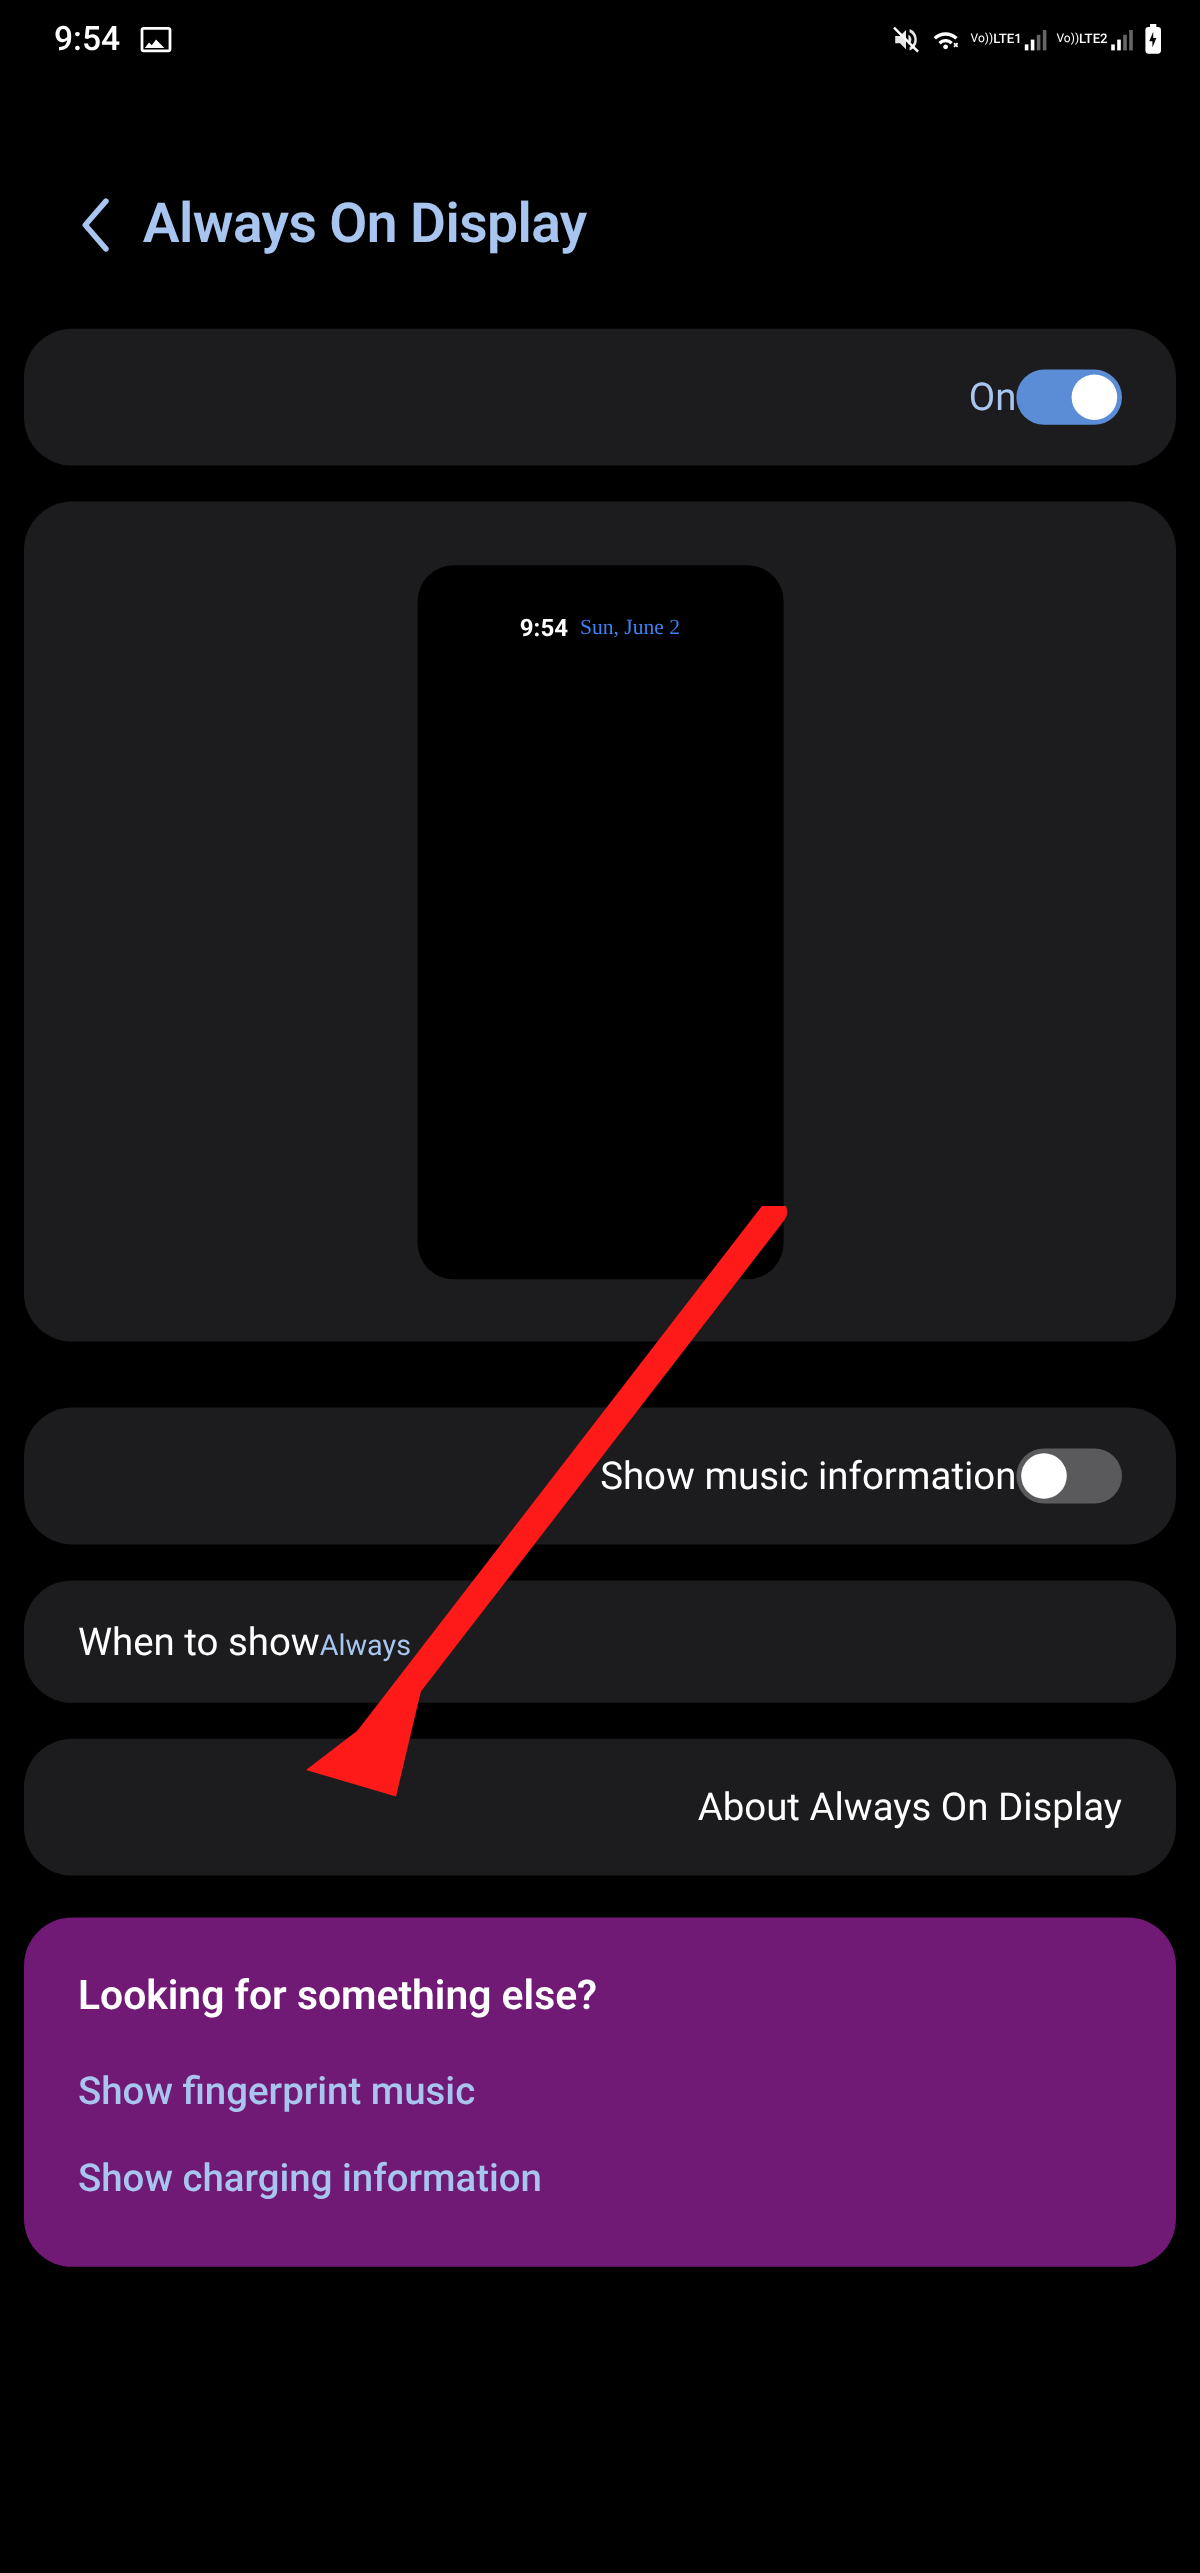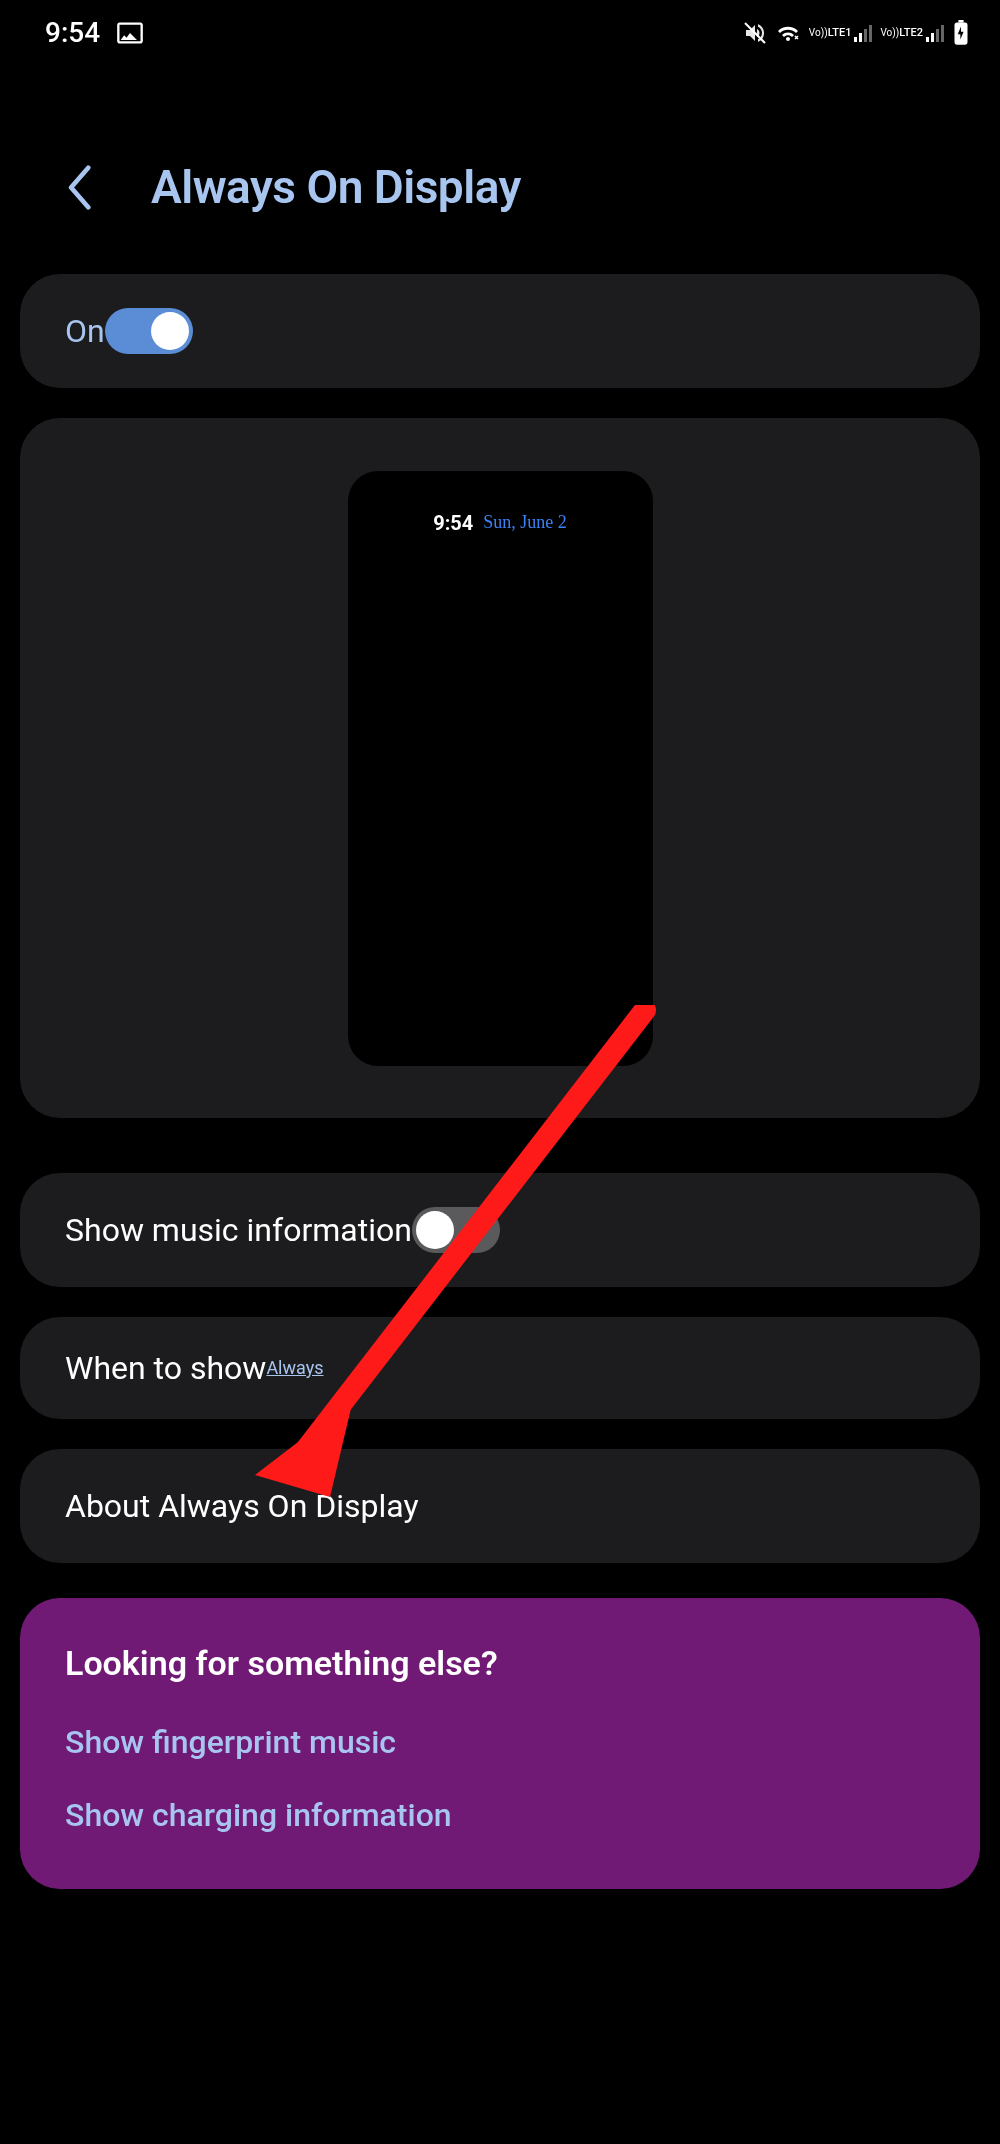--- a/index.html
+++ b/index.html
@@ -43,21 +43,21 @@
       display: flex;
       align-items: center;
       gap: 8px;
     }
     
     
     .header {
       display: flex;
       align-items: center;
       padding: 95px 45px 60px 65px;
-      gap: 58px;
+      gap: 26px;
     }
     
     .back-chevron {
       width: 28px;
       height: 45px;
     }
     
     .header-title {
       color: #a8c5f0;
       font-size: 46px;
@@ -68,43 +68,42 @@
     
     .card {
       background: #1c1c1e;
       border-radius: 40px;
       margin: 0 20px 30px 20px;
       padding: 32px 45px;
     }
     
     .card-row {
       display: flex;
-      justify-content: flex-start;
+      justify-content: flex-end;
       align-items: center;
       min-height: 50px;
     }
     
     .card-label {
       color: #ffffff;
       font-size: 32px;
       font-weight: 400;
     }
     
     .card-label-blue {
       color: #a8c5f0;
       font-size: 32px;
       font-weight: 400;
     }
     
     .card-sublabel {
       color: #a8c5f0;
-      font-size: 18px;
+      font-size: 24px;
       font-weight: 400;
       margin-top: 8px;
-      text-decoration: underline;
     }
     
     .card-clickable {
       cursor: pointer;
     }
     
     .card-stacked {
       display: flex;
     }
     

